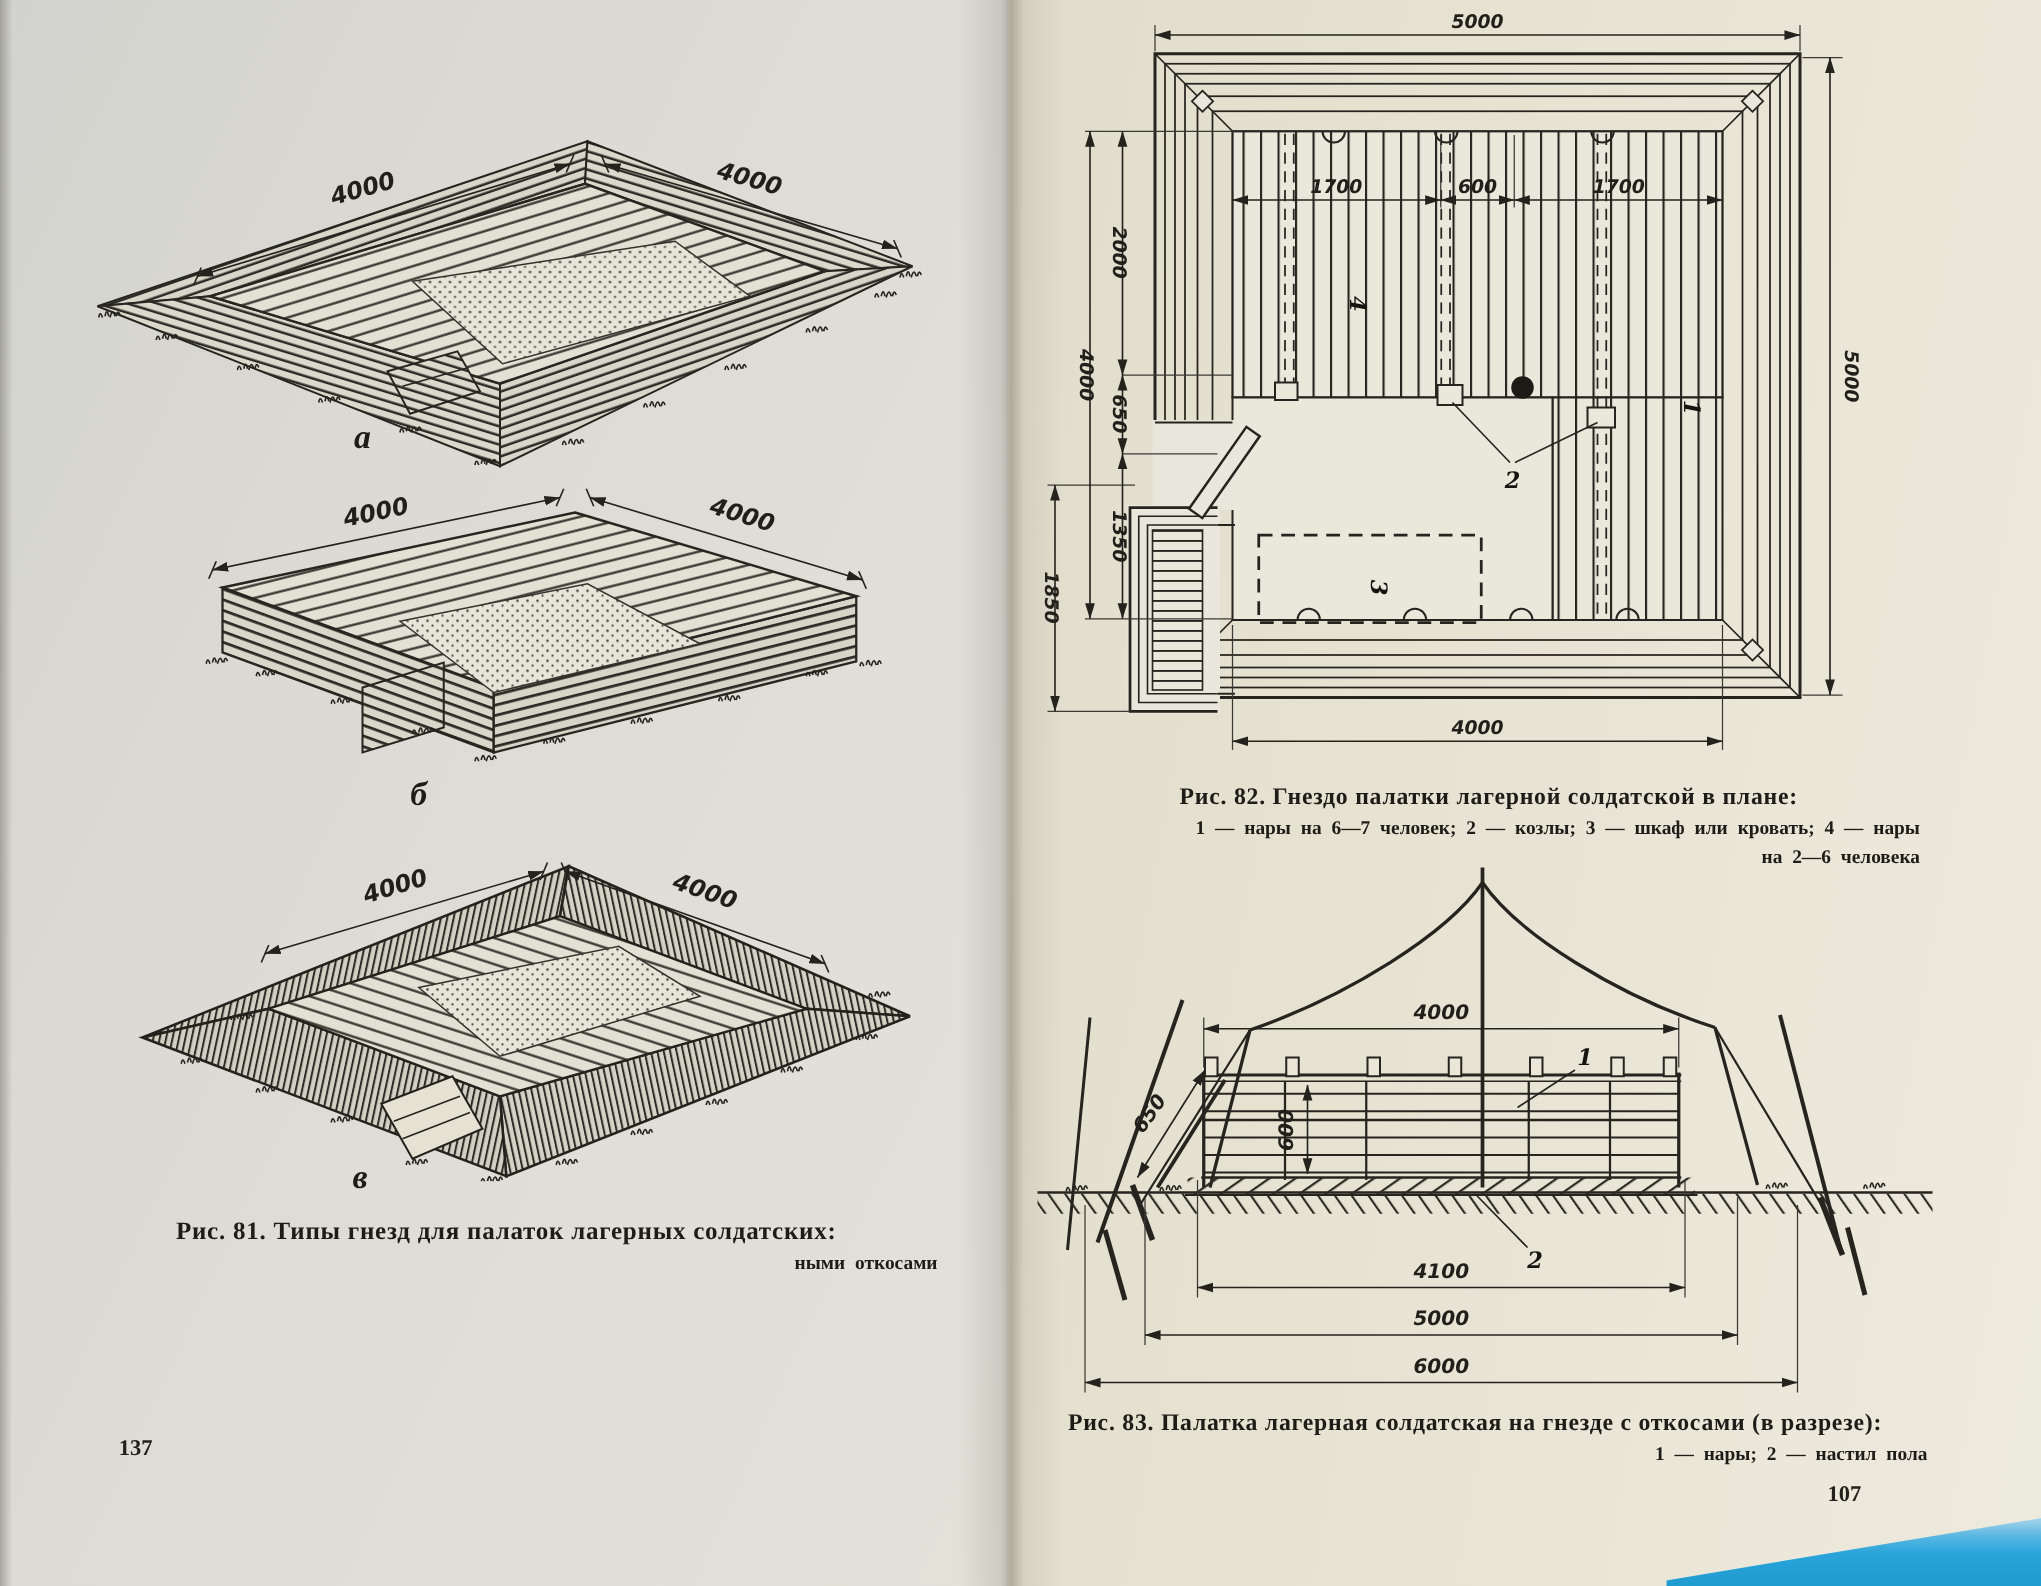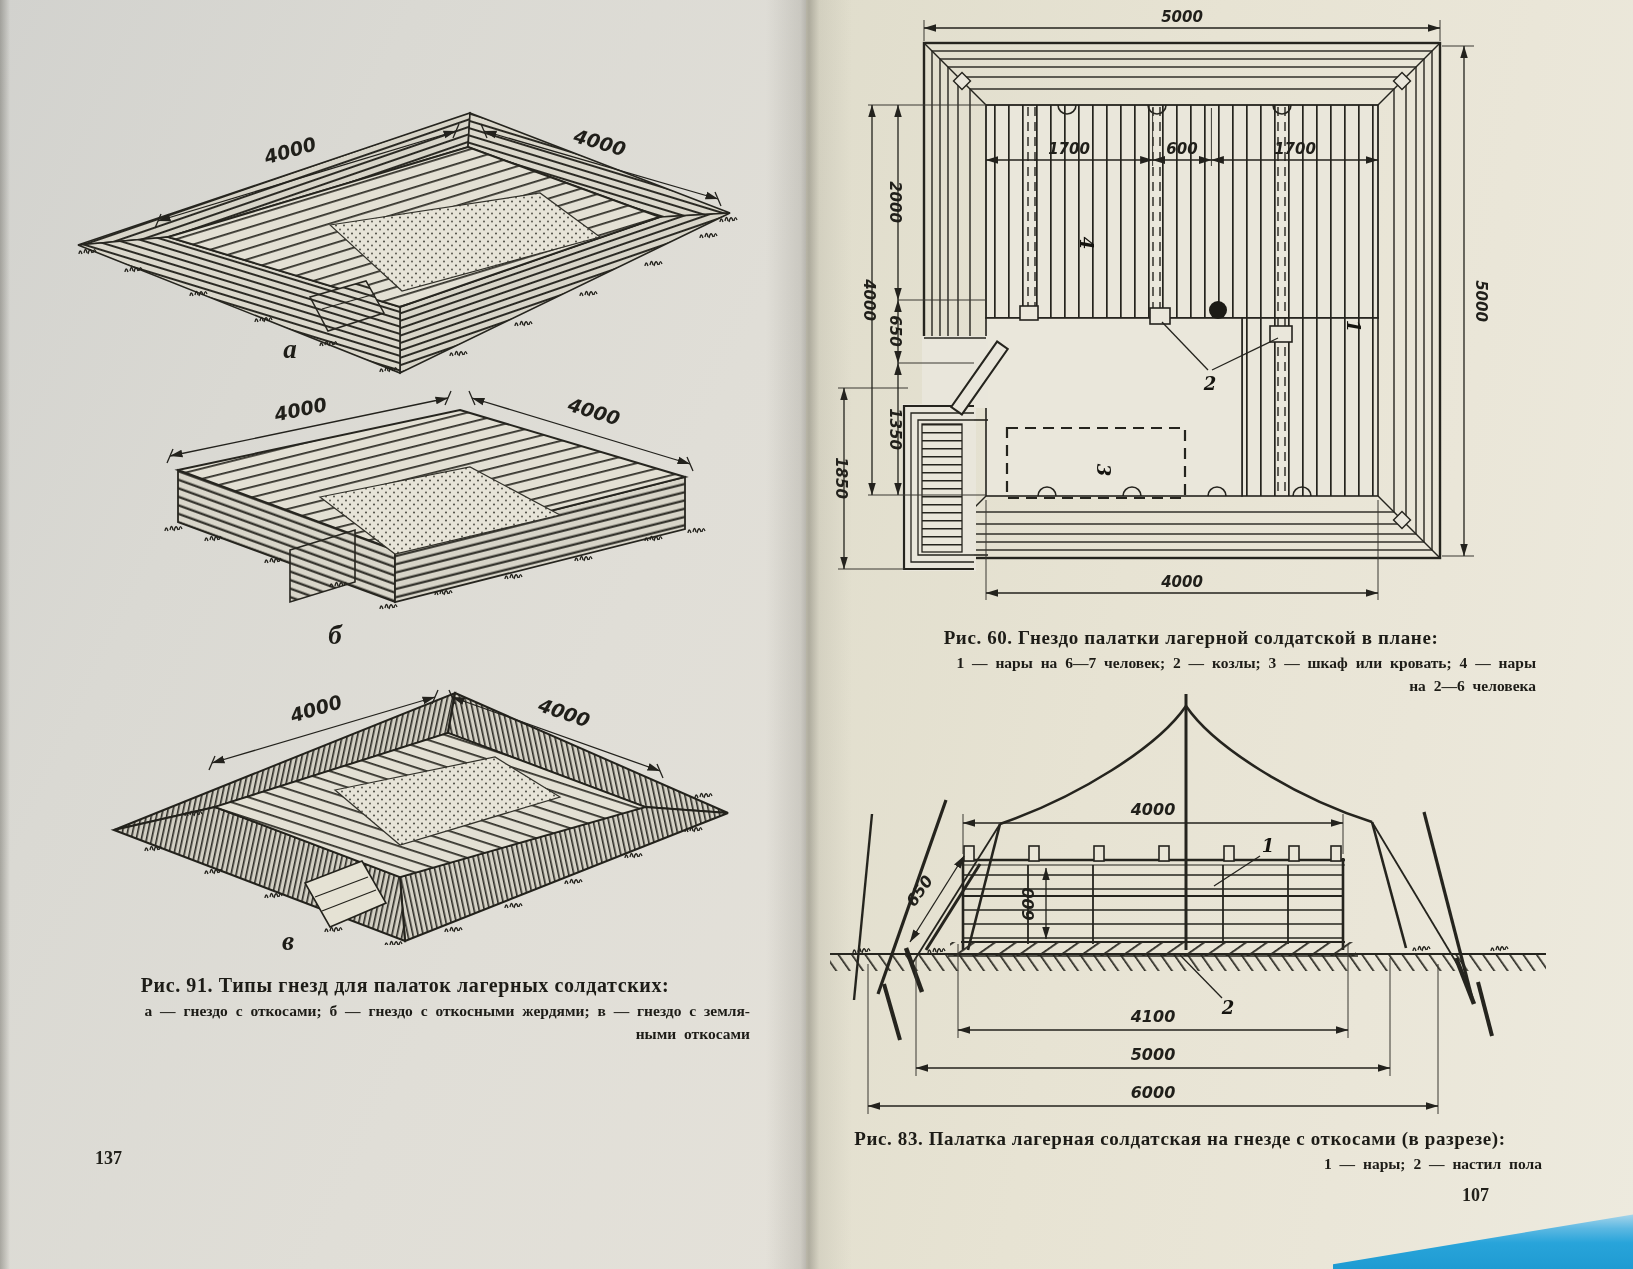--- a/index.html
+++ b/index.html
@@ -222,22 +222,21 @@
         <line x1="332" y1="59" x2="338" y2="45"></line>
       <line x1="349" y1="45" x2="355" y2="59"></line>
         <line x1="557" y1="119" x2="563" y2="133"></line>
     </g>
     <text class="dL" x="218" y="70" transform="rotate(-17 218 70)">4000</text>
     <text class="dL" x="462" y="74" transform="rotate(19 462 74)">4000</text>
   </svg>
   <div class="fig-letter" style="left:266px;top:926px">в</div>
 
   <div class="caption" style="left:60px;top:972px;width:690px">
-    <div class="cap-title">Рис. 91. Типы гнезд для палаток лагерных солдатских:</div>
-    <div class="cap-legend">а — гнездо с откосами;  б — гнездо с откосными жердями;  в — гнездо с земля-</div>
+    <div class="cap-title">Рис. 81. Типы гнезд для палаток лагерных солдатских:</div>
     <div class="cap-legend">ными  откосами</div>
   </div>
 
   <div class="page-num" style="left:95px;top:1148px">137</div>
 </div>
 
 <div class="page page-right">
 
   <svg class="fig" style="left:6px;top:8px" width="705" height="600" viewBox="0 0 705 600">
     <defs>
@@ -366,21 +365,21 @@
     <text class="pl" x="268" y="235" transform="rotate(90 268 235)">4</text>
     <text class="pl" x="535" y="318" transform="rotate(90 535 318)">1</text>
     <text class="pl" x="398" y="382">2</text>
     <g>
       <rect x="195" y="420" width="178" height="70" fill="none" stroke="#25241e" stroke-width="2.2" stroke-dasharray="11 7"></rect>
     </g>
     <text class="pl" x="285" y="462" transform="rotate(90 285 462)">3</text>
   </svg>
 
   <div class="caption" style="left:40px;top:625px;width:690px">
-    <div class="cap-title sm">Рис. 60. Гнездо палатки лагерной солдатской в плане:</div>
+    <div class="cap-title sm">Рис. 82. Гнездо палатки лагерной солдатской в плане:</div>
     <div class="cap-legend">1 — нары  на  6—7 человек;  2 — козлы;  3 — шкаф  или  кровать;  4 — нары</div>
     <div class="cap-legend">на 2—6 человека</div>
   </div>
 
   <svg class="fig" style="left:22px;top:692px" width="720" height="430" viewBox="0 0 720 430">
     <defs>
       <marker id="fs-ar" viewBox="0 0 12 8" refX="11.5" refY="4" markerWidth="13" markerHeight="9" orient="auto-start-reverse" markerUnits="userSpaceOnUse">
         <path d="M11.8,4 L0,0.4 L0,7.6 Z" fill="#23221d"></path>
       </marker>
       <pattern id="fs-hatch" width="11" height="11" patternUnits="userSpaceOnUse" patternTransform="rotate(-35)">

